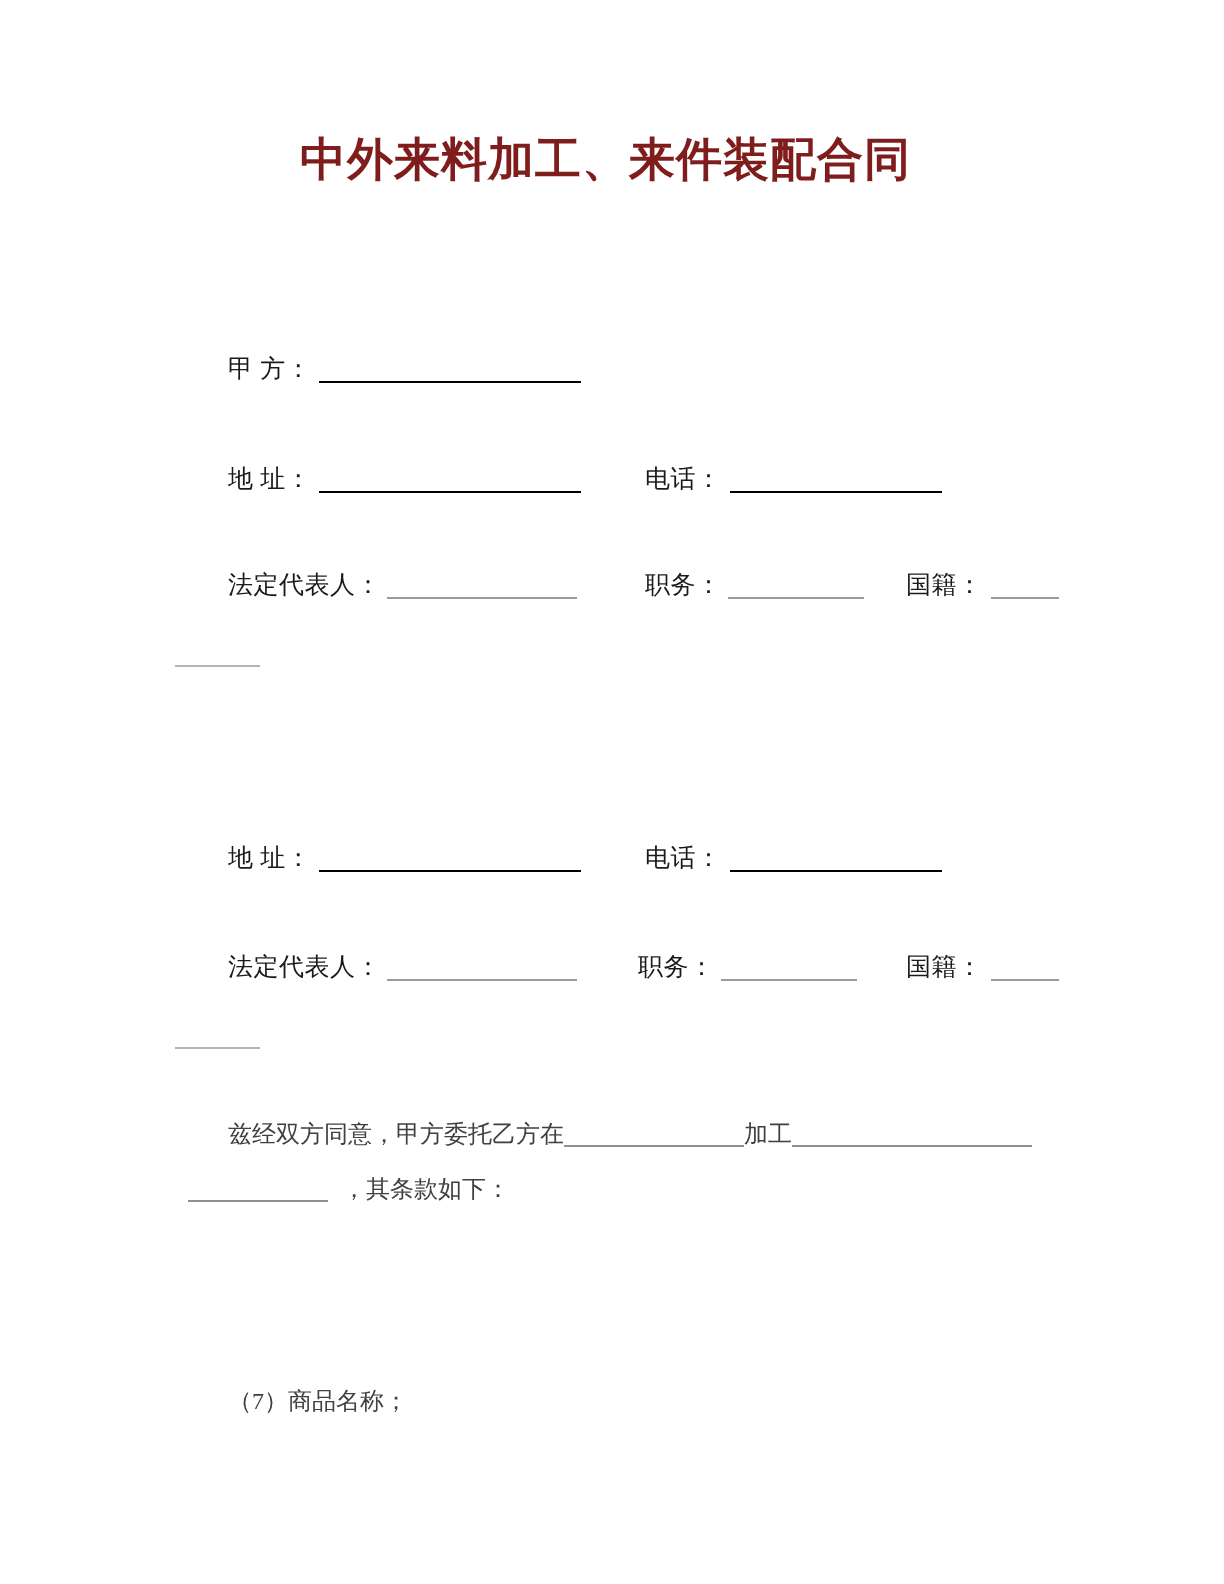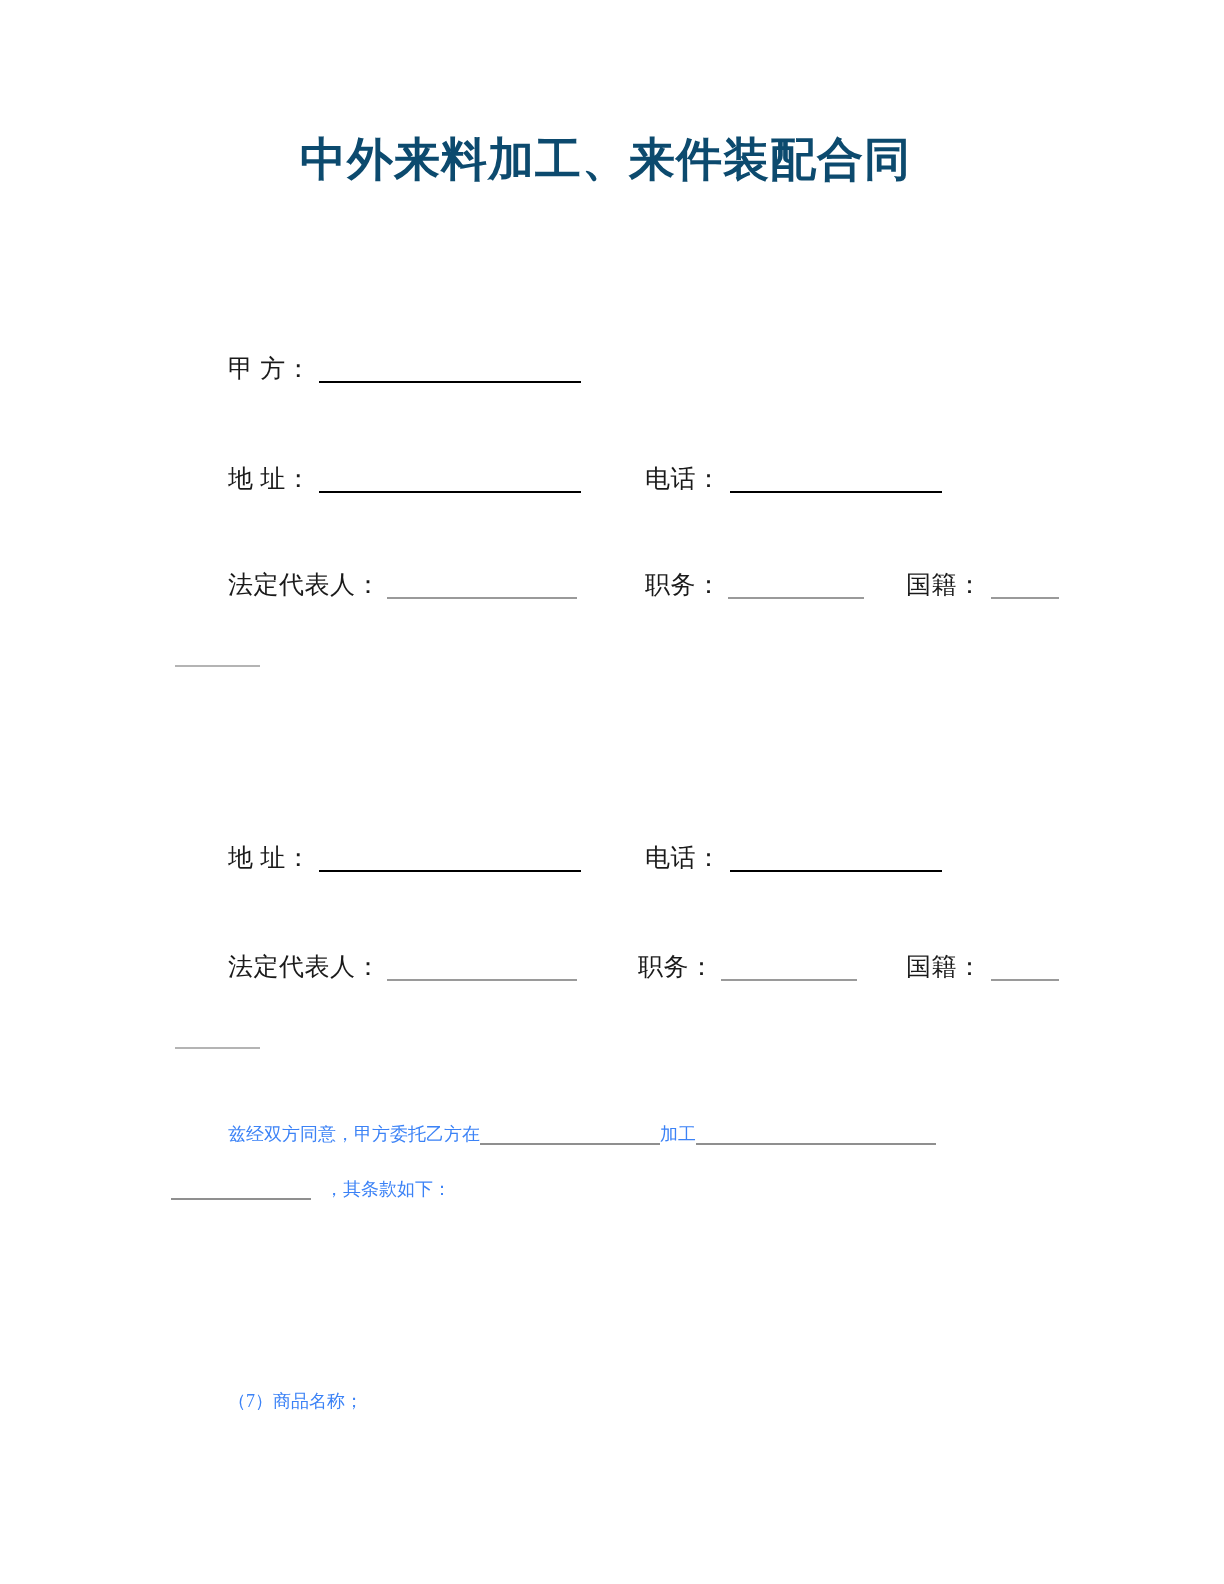--- a/index.html
+++ b/index.html
@@ -23,21 +23,21 @@
     position: absolute;
     top: 131px;
     left: 0;
     width: 1211px;
     text-align: center;
     font-family: "Liberation Sans", "DejaVu Sans", sans-serif;
     font-weight: bold;
     font-size: 46px;
     letter-spacing: 1px;
     line-height: 1.25;
-    color: #0c4a6e;
+    color: #7f1d1d;
     white-space: nowrap;
   }
 
   
   .row {
     position: absolute;
     white-space: nowrap;
     font-size: 25px;
     line-height: 34px;
     color: #1a1a1a;
@@ -66,24 +66,24 @@
   .dashrule-thin {
     display: inline-block;
     vertical-align: -6px;
     border-bottom: 2px solid #b4b4b4;
     height: 0;
   }
 
   
   .para {
     position: absolute;
-    font-size: 18px;
+    font-size: 24px;
     line-height: 34px;
     white-space: nowrap;
-    color: #3b82f6;
+    color: #404040;
   }
   .inline-blank {
     display: inline-block;
     vertical-align: -5px;
     border-bottom: 2px solid #8f8f8f;
     height: 0;
   }
 </style>
 </head>
 <body>
@@ -136,20 +136,20 @@
   </div>
 
   <div class="row" style="top:1018px; left:175px;">
     <span class="dashrule-thin" style="width:85px;"></span>
   </div>
 
   <div class="para" style="top:1117px; left:228px;">
     <span>兹经双方同意，甲方委托乙方在</span><span class="inline-blank" style="width:180px;"></span><span>加工</span><span class="inline-blank" style="width:240px;"></span>
   </div>
 
-  <div class="para" style="top:1172px; left:171px;">
+  <div class="para" style="top:1172px; left:188px;">
     <span class="inline-blank" style="width:140px;"></span><span style="display:inline-block; width:14px;"></span><span>，其条款如下：</span>
   </div>
 
 
   <div class="para" style="top:1384px; left:228px;">（7）商品名称；</div>
 
 </div>
 
 </body></html>

